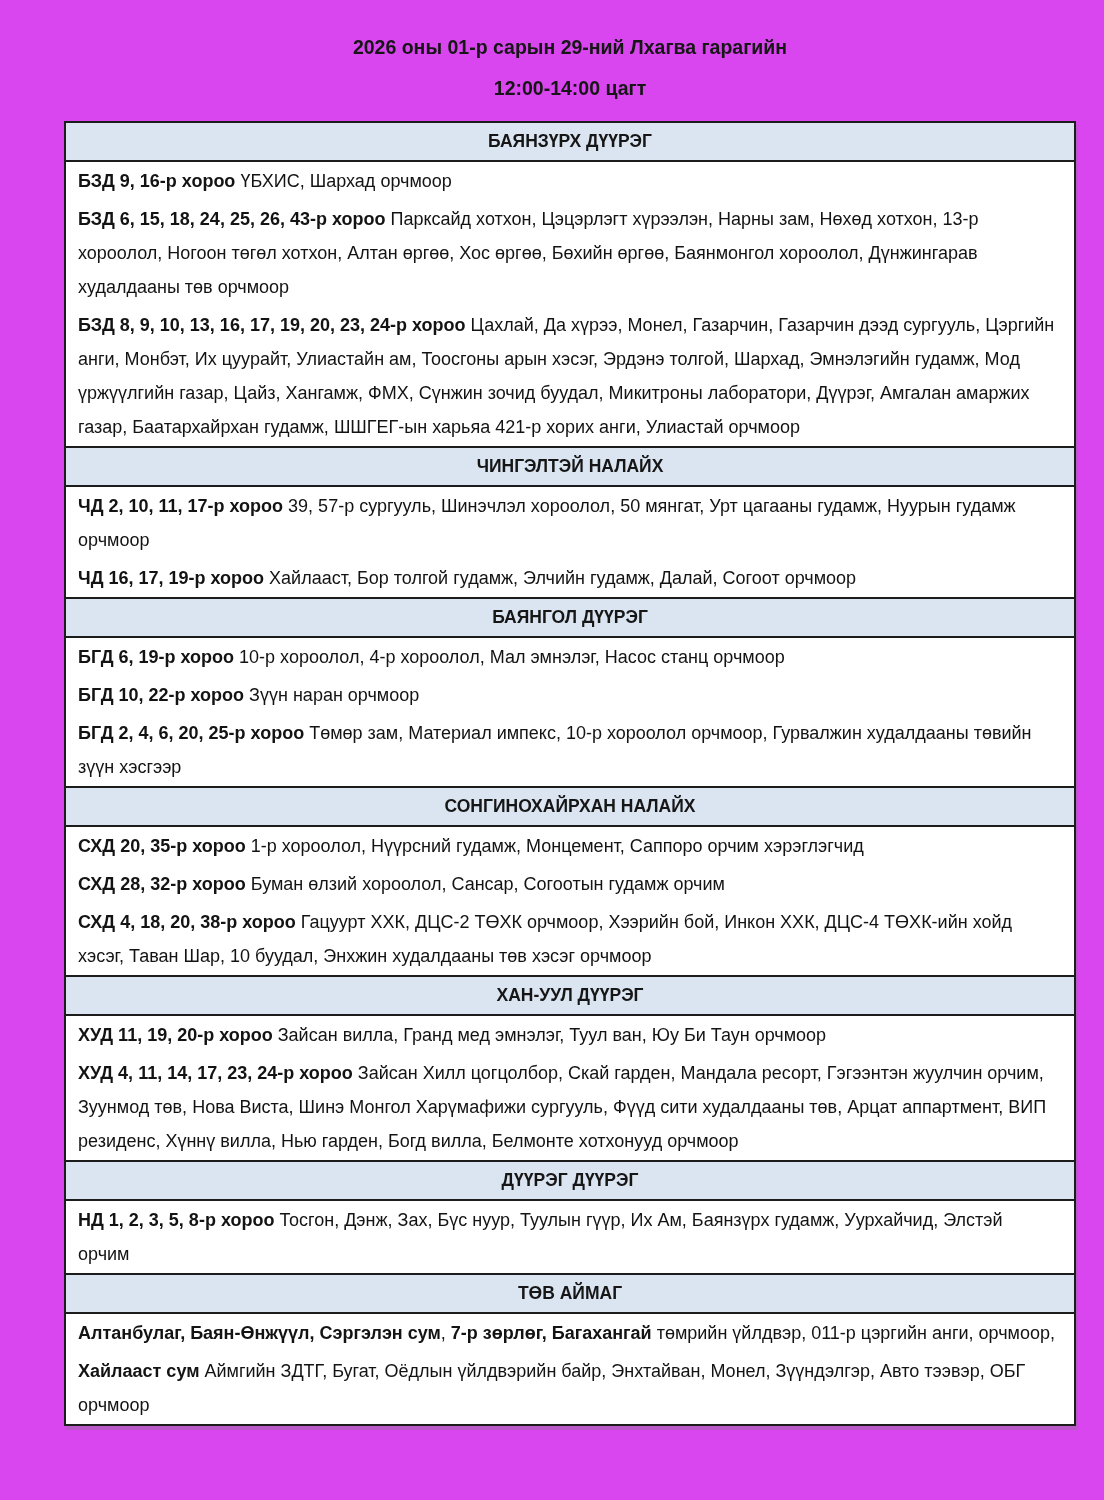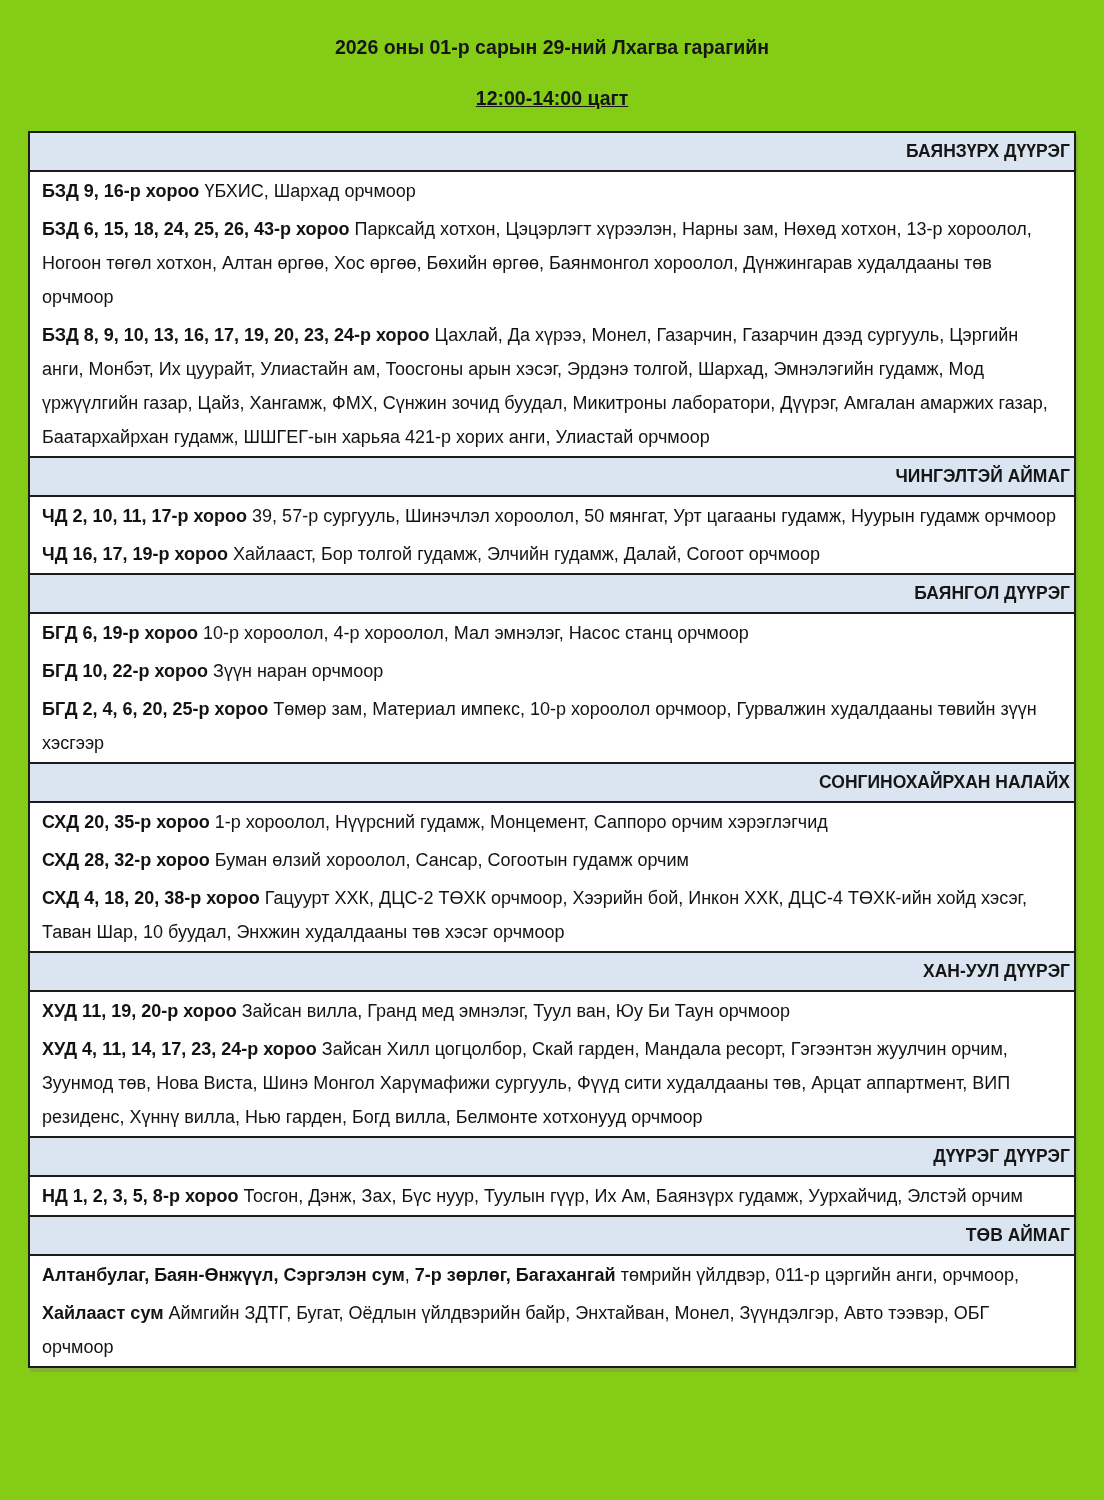--- a/index.html
+++ b/index.html
@@ -3,49 +3,49 @@
 <meta charset="utf-8">
 <style>
   html, body {
     margin: 0;
     padding: 0;
     background: #ffffff;
   }
   .sheet {
     width: 1104px;
     min-height: 1500px;
-    background: #84cc16;
+    background: #d946ef;
     font-family: "Liberation Sans", sans-serif;
     color: #131313;
     box-sizing: border-box;
     padding-top: 36px;
+    padding-left: 36px;
   }
   .page-title,
   .page-subtitle {
     text-align: center;
     font-weight: bold;
     font-size: 19.5px;
     line-height: 1.2;
     color: #161616;
   }
   .page-subtitle {
-    margin-top: 28px;
-    text-decoration: underline;
+    margin-top: 18px;
   }
   .outage-table {
     margin: 20px 28px 0 28px;
     border: 2px solid #1c1c1c;
     box-shadow: 2px 4px 0 rgba(125,125,125,0.35);
     background: #ffffff;
   }
   .section-header {
     background: #dbe5f1;
     border-top: 2px solid #1c1c1c;
     border-bottom: 2px solid #1c1c1c;
-    text-align: right;
+    text-align: center;
     font-weight: bold;
     font-size: 17.5px;
     line-height: 1.2;
     padding: 8px 4px;
     color: #161616;
   }
   .section:first-child .section-header {
     border-top: none;
   }
   .district-row {
@@ -65,21 +65,21 @@
   <div class="page-title">2026 оны 01-р сарын 29-ний Лхагва гарагийн</div>
   <div class="page-subtitle">12:00-14:00 цагт</div>
   <div class="outage-table" id="outage-table">
       <div class="section">
         <div class="section-header">БАЯНЗҮРХ ДҮҮРЭГ</div>
         <div class="district-row"><span class="seg-bold">БЗД 9, 16-р хороо</span><span class="seg-regular"> ҮБХИС, Шархад орчмоор</span></div>
         <div class="district-row"><span class="seg-bold">БЗД 6, 15, 18, 24, 25, 26, 43-р хороо</span><span class="seg-regular"> Парксайд хотхон, Цэцэрлэгт хүрээлэн, Нарны зам, Нөхөд хотхон, 13-р хороолол, Ногоон төгөл хотхон, Алтан өргөө, Хос өргөө, Бөхийн өргөө, Баянмонгол хороолол, Дүнжингарав худалдааны төв орчмоор</span></div>
         <div class="district-row"><span class="seg-bold">БЗД 8, 9, 10, 13, 16, 17, 19, 20, 23, 24-р хороо</span><span class="seg-regular"> Цахлай, Да хүрээ, Монел, Газарчин, Газарчин дээд сургууль, Цэргийн анги, Монбэт, Их цуурайт, Улиастайн ам, Тоосгоны арын хэсэг, Эрдэнэ толгой, Шархад, Эмнэлэгийн гудамж, Мод үржүүлгийн газар, Цайз, Хангамж, ФМХ, Сүнжин зочид буудал, Микитроны лаборатори, Дүүрэг, Амгалан амаржих газар, Баатархайрхан гудамж, ШШГЕГ-ын харьяа 421-р хорих анги, Улиастай орчмоор</span></div>
       </div>
       <div class="section">
-        <div class="section-header">ЧИНГЭЛТЭЙ АЙМАГ</div>
+        <div class="section-header">ЧИНГЭЛТЭЙ НАЛАЙХ</div>
         <div class="district-row"><span class="seg-bold">ЧД 2, 10, 11, 17-р хороо</span><span class="seg-regular"> 39, 57-р сургууль, Шинэчлэл хороолол, 50 мянгат, Урт цагааны гудамж, Нуурын гудамж орчмоор</span></div>
         <div class="district-row"><span class="seg-bold">ЧД 16, 17, 19-р хороо</span><span class="seg-regular"> Хайлааст, Бор толгой гудамж, Элчийн гудамж, Далай, Согоот орчмоор</span></div>
       </div>
       <div class="section">
         <div class="section-header">БАЯНГОЛ ДҮҮРЭГ</div>
         <div class="district-row"><span class="seg-bold">БГД 6, 19-р хороо</span><span class="seg-regular"> 10-р хороолол, 4-р хороолол, Мал эмнэлэг, Насос станц орчмоор</span></div>
         <div class="district-row"><span class="seg-bold">БГД 10, 22-р хороо</span><span class="seg-regular"> Зүүн наран орчмоор</span></div>
         <div class="district-row"><span class="seg-bold">БГД 2, 4, 6, 20, 25-р хороо</span><span class="seg-regular"> Төмөр зам, Материал импекс, 10-р хороолол орчмоор, Гурвалжин худалдааны төвийн зүүн хэсгээр</span></div>
       </div>
       <div class="section">

